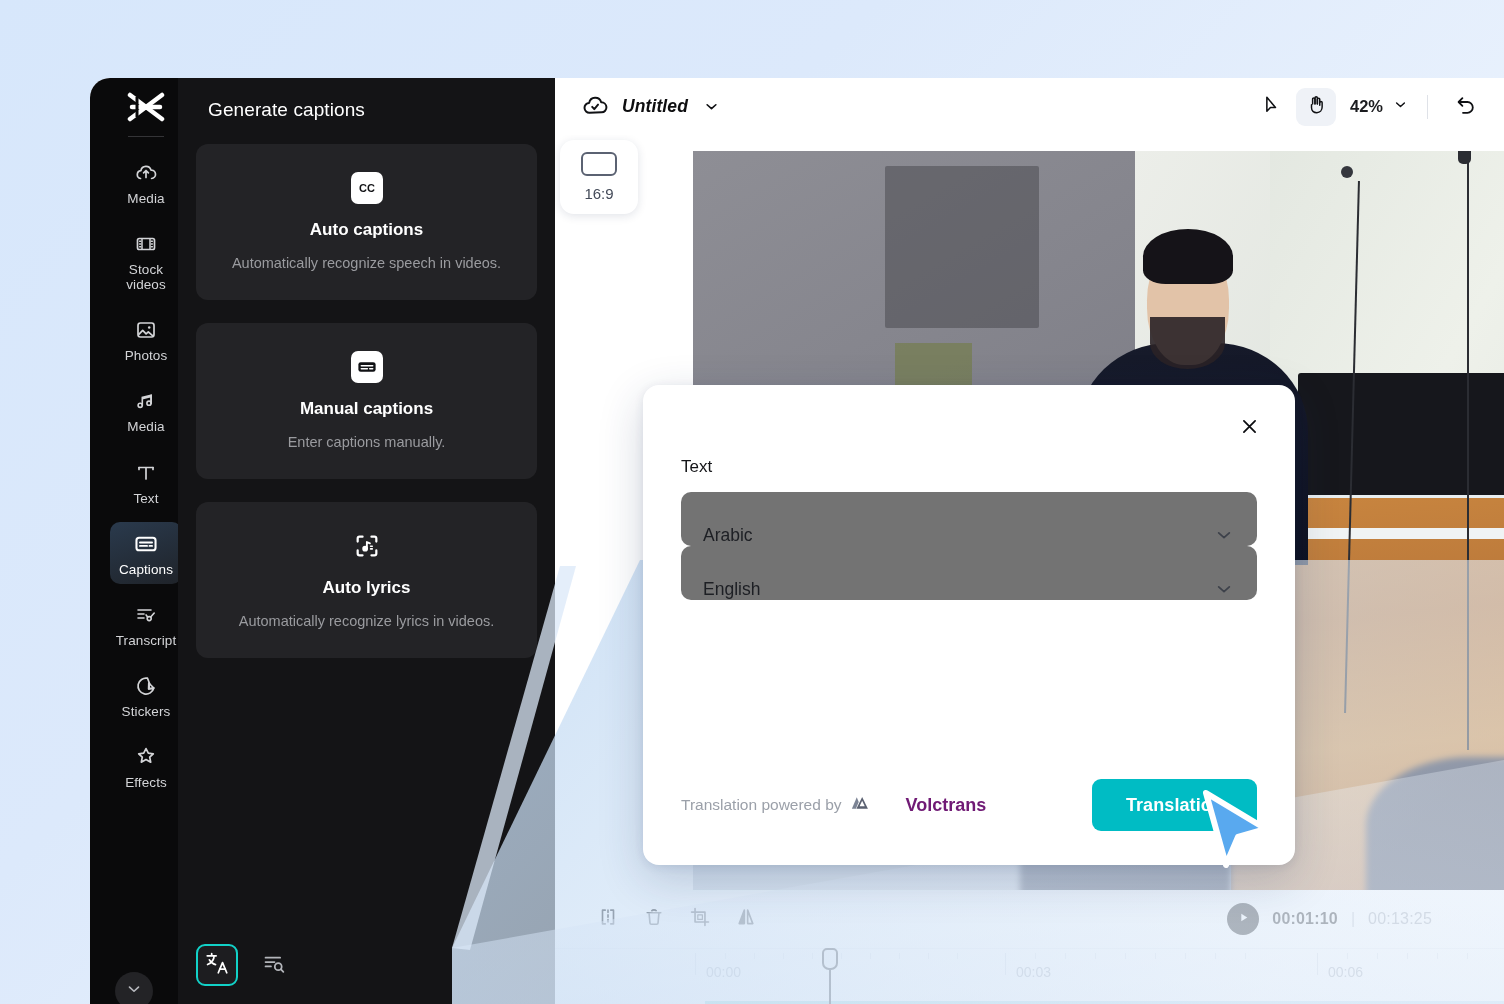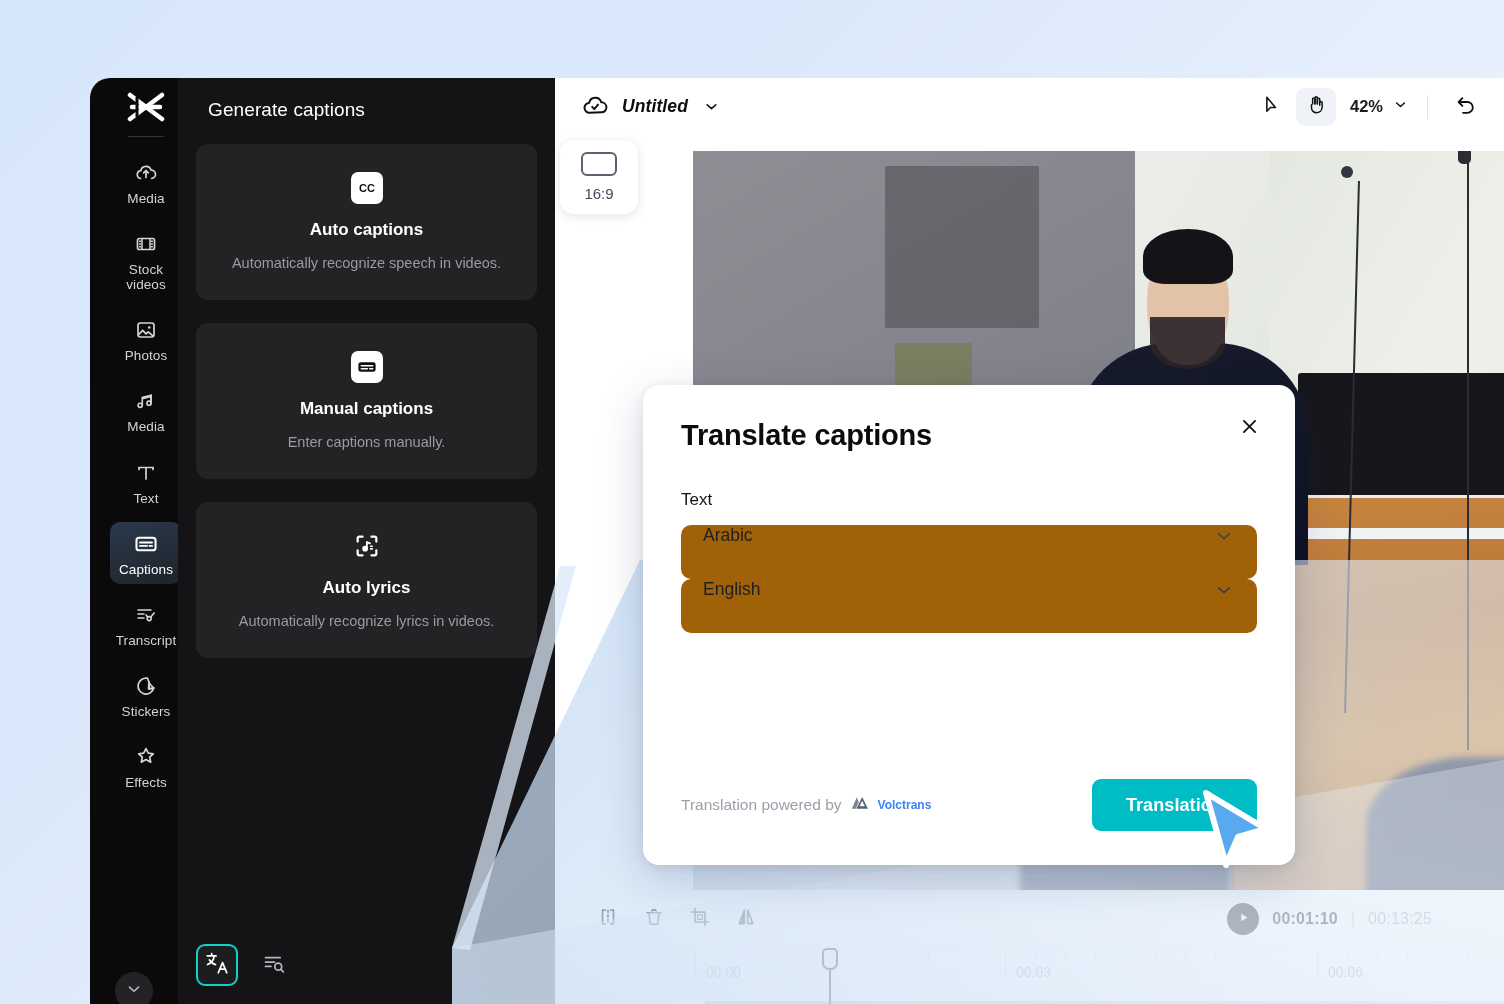--- a/index.html
+++ b/index.html
@@ -204,31 +204,31 @@
     box-shadow: 0 14px 46px rgba(30,50,90,.20), 0 2px 10px rgba(30,50,90,.10);
     z-index: 60; padding: 34px 38px 0;
   }
   #modal-title { font-size: 29px; font-weight: 700; color: #0b0c0f; letter-spacing: -.2px; }
   #modal-close {
     position: absolute; right: 30px; top: 27px; width: 32px; height: 32px;
     display: flex; align-items: center; justify-content: center; cursor: pointer;
   }
   .fld-label { font-size: 17px; color: #141518; font-weight: 400; margin-top: 38px; margin-bottom: 15px; }
   .select-box {
-    height: 54px; background: #a16207; border-radius: 10px;
-    display: flex; align-items: flex-start; padding: 0 22px; cursor: pointer;
+    height: 54px; background: #737373; border-radius: 10px;
+    display: flex; align-items: flex-end; padding: 0 22px; cursor: pointer;
   }
   .select-value { font-size: 17.5px; color: #1d1f24; }
   .select-chevron { margin-left: auto; display: flex; }
   #modal-footer {
     position: absolute; left: 38px; right: 38px; bottom: 34px;
     display: flex; align-items: center;
   }
   #powered-text { font-size: 15.5px; color: #9ba0a9; display: flex; align-items: center; gap: 7px; }
-  #volctrans-name { font-size: 12px; font-weight: 700; color: #3b82f6; }
+  #volctrans-name { font-size: 18px; font-weight: 700; color: #701a75; margin-left: 28px; }
   #translate-btn {
     margin-left: auto; background: #00bcc4; color: #fff; border: none;
     border-radius: 9px; height: 52px; padding: 0 34px;
     font-size: 18px; font-weight: 700; font-family: "Liberation Sans", sans-serif;
     cursor: pointer; letter-spacing: .1px;
   }
   #big-cursor { position: absolute; left: 1196px; top: 787px; z-index: 70; pointer-events: none; }
 </style>
 </head>
 <body>
@@ -601,21 +601,20 @@
       <stop offset="0" stop-color="#cfe0f4" stop-opacity="0.55"></stop>
       <stop offset="1" stop-color="#f0f6fd" stop-opacity="0.30"></stop>
     </linearGradient>
   </defs>
   <path d="M452 948 L640 560 L1504 560 L1504 1004 L452 1004 Z" fill="url(#bg1)"></path>
   <path d="M452 948 L1504 760 L1504 1004 L452 1004 Z" fill="url(#bg2)"></path>
   <path d="M452 948 L560 566 L576 566 L470 950 Z" fill="#dbe8f8" opacity="0.75"></path>
 </svg>
 
 <div id="modal">
-  <div id="modal-title">Translate captions</div>
   <div id="modal-close">
     <span>
       <svg width="21" height="21" viewBox="0 0 24 24" fill="none" stroke="#0b0c0f" stroke-width="2" stroke-linecap="round">
         <path d="M5.6 5.6l12.8 12.8M18.4 5.6L5.6 18.4"></path>
       </svg>
     </span>
   </div>
 
   <div class="fld-label">Text</div>
   <div class="select-box">

